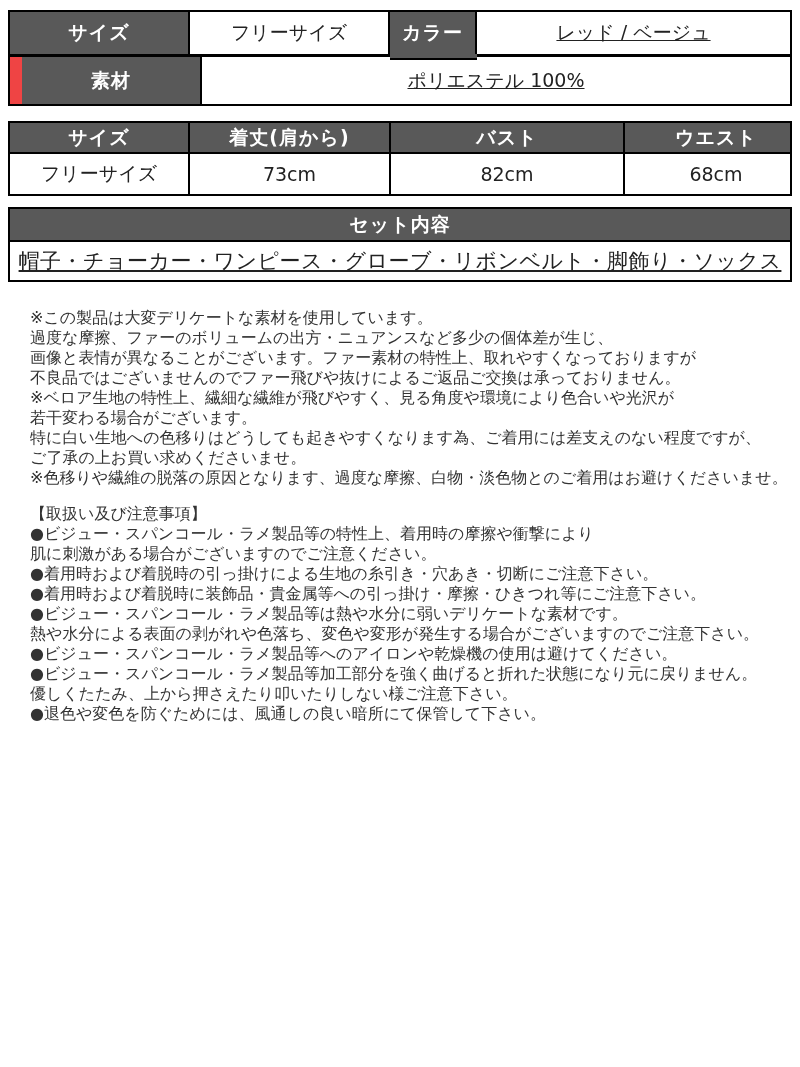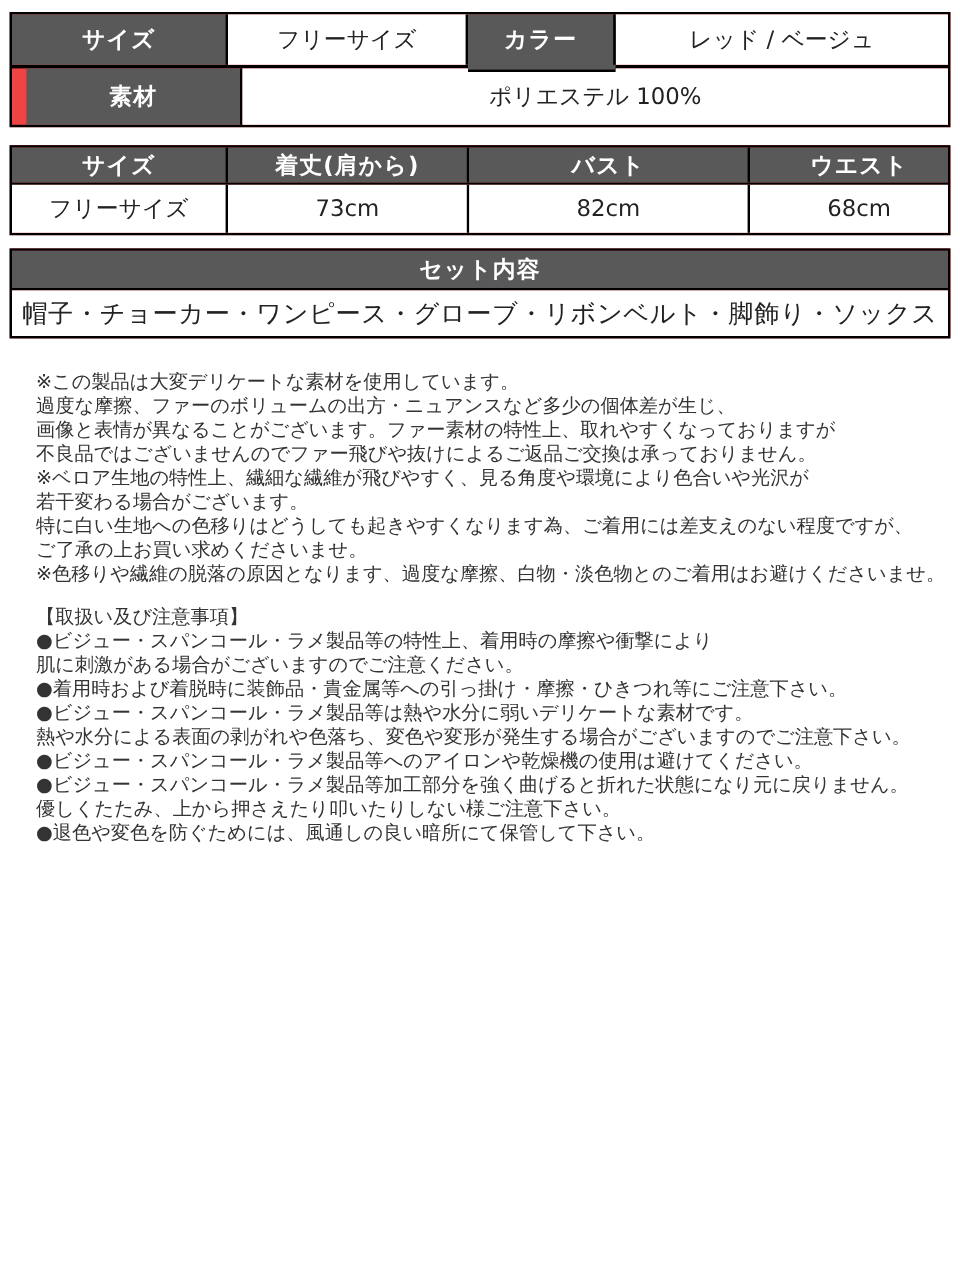--- a/index.html
+++ b/index.html
@@ -35,22 +35,22 @@
   .br { border-right: 2px solid #000000; }
   .bb2 { border-bottom: 2px solid #000000; }
   .bb3 { border-bottom: 3px solid #000000; }
 
   
   #spec-table { top: 10px; }
   #spec-table .r1 { height: 45px; }
   #spec-table .r2 { height: 47px; padding-left: 12px; }
   .w-label { width: 180px; flex: none; }
   .w-size-val { width: 200px; flex: none; }
-  .w-color-label { width: 123px; flex: none; }
-  .w-rest { flex: 1; }
+  .w-color-label { width: 87px; flex: none; }
+  .w-rest { flex: 1; text-decoration: underline; }
   
   .jut {
     position: relative; z-index: 2;
     box-shadow: 0 4px 0 0 #595959, 0 6px 0 0 #000000;
   }
 
   
   #size-table { top: 121px; }
   #size-table .hrow { height: 31px; }
   #size-table .drow { height: 40px; }
@@ -127,20 +127,21 @@
   <div class="tline">若干変わる場合がございます。</div>
   <div class="tline">特に白い生地への色移りはどうしても起きやすくなります為、ご着用には差支えのない程度ですが、</div>
   <div class="tline">ご了承の上お買い求めくださいませ。</div>
   <div class="tline">※色移りや繊維の脱落の原因となります、過度な摩擦、白物・淡色物とのご着用はお避けくださいませ。</div>
 </div>
 
 <div class="textblock" id="handling-block">
   <div class="tline">【取扱い及び注意事項】</div>
   <div class="tline">●ビジュー・スパンコール・ラメ製品等の特性上、着用時の摩擦や衝撃により</div>
   <div class="tline">肌に刺激がある場合がございますのでご注意ください。</div>
+  <div class="tline">●着用時および着脱時の引っ掛けによる生地の糸引き・穴あき・切断にご注意下さい。</div>
   <div class="tline">●着用時および着脱時に装飾品・貴金属等への引っ掛け・摩擦・ひきつれ等にご注意下さい。</div>
   <div class="tline">●ビジュー・スパンコール・ラメ製品等は熱や水分に弱いデリケートな素材です。</div>
   <div class="tline">熱や水分による表面の剥がれや色落ち、変色や変形が発生する場合がございますのでご注意下さい。</div>
   <div class="tline">●ビジュー・スパンコール・ラメ製品等へのアイロンや乾燥機の使用は避けてください。</div>
   <div class="tline">●ビジュー・スパンコール・ラメ製品等加工部分を強く曲げると折れた状態になり元に戻りません。</div>
   <div class="tline">優しくたたみ、上から押さえたり叩いたりしない様ご注意下さい。</div>
   <div class="tline">●退色や変色を防ぐためには、風通しの良い暗所にて保管して下さい。</div>
 </div>
 
 </body></html>

